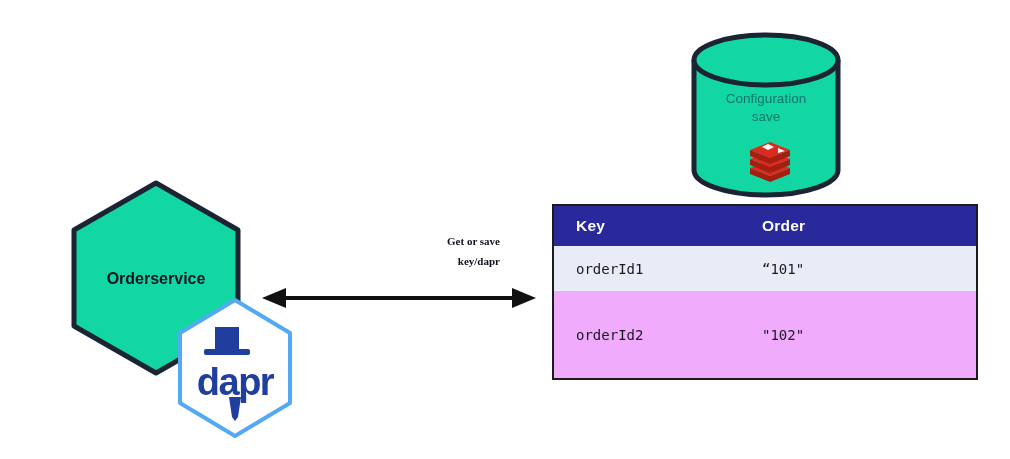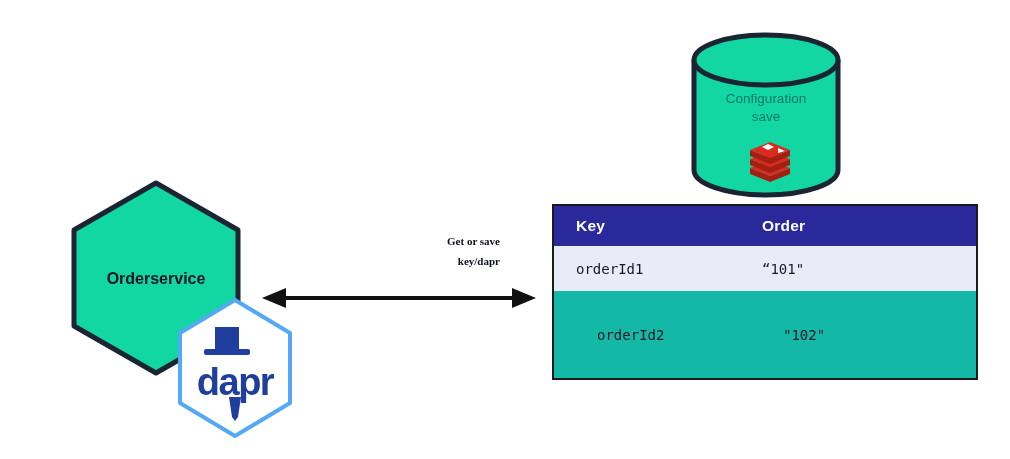--- a/index.html
+++ b/index.html
@@ -45,21 +45,21 @@
     display:flex;align-items:center;height:40px;flex:0 0 40px;
     background:#29299b;color:#ffffff;
     font-size:15.5px;font-weight:600;letter-spacing:0.2px;
   }
   .kv-row{
     display:flex;align-items:center;
     font-family:"DejaVu Sans Mono", monospace;
     font-size:14px;color:#191925;
   }
   .kv-row.row-0{height:45px;flex:0 0 45px;background:#e9ebf7;}
-  .kv-row.row-1{flex:1;background:#14b8a6;padding-left:21px;}
+  .kv-row.row-1{flex:1;background:#f0abfc;}
   .cell-key{width:208px;box-sizing:border-box;padding-left:22px;}
   .cell-val{flex:1;}
 
   svg{display:block;}
 </style>
 </head>
 <body>
 
 <div id="stage">
 

